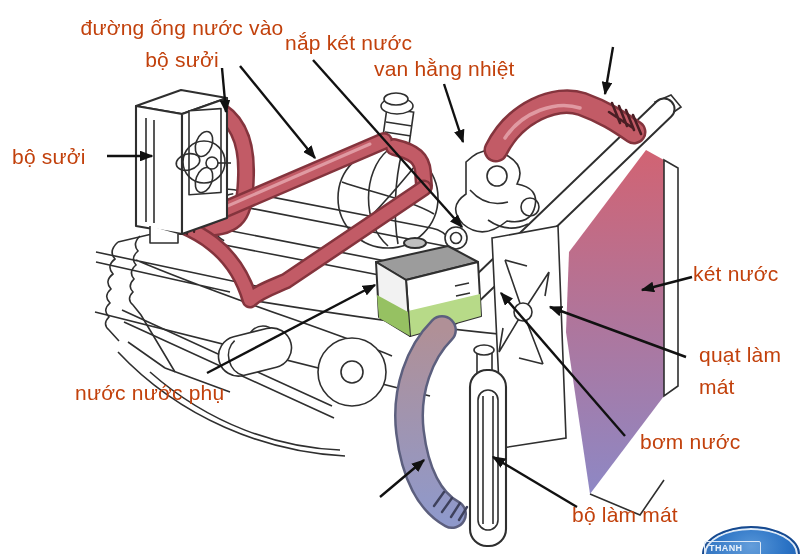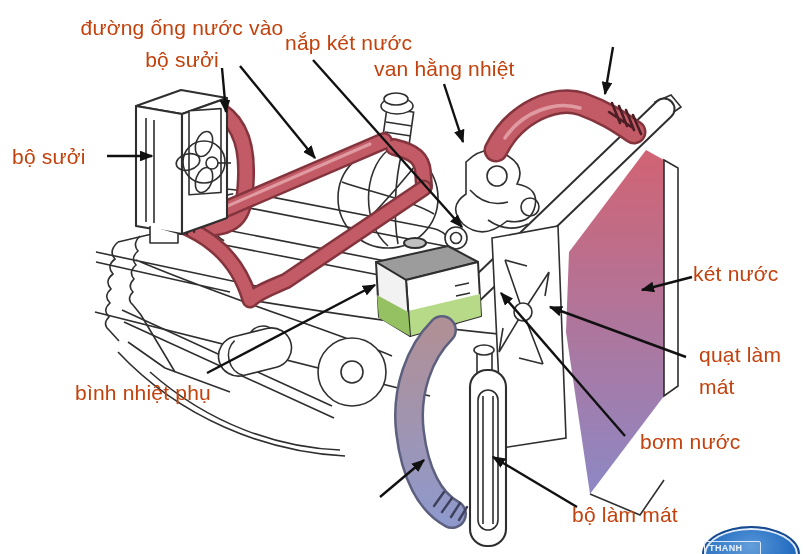--- a/index.html
+++ b/index.html
@@ -207,21 +207,21 @@
 
 
   <div class="lbl" style="left:12px;top:141px;">bộ sưởi</div>
 
   <div class="lbl" style="left:693px;top:258px;">két nước</div>
 
   <div class="lbl wrap" style="left:699px;top:339px;width:106px;">quạt làm mát</div>
 
   <div class="lbl" style="left:640px;top:426px;text-align:center;">bơm nước</div>
 
-  <div class="lbl" style="left:75px;top:377px;">bình nhiệt phụ</div>
+  <div class="lbl" style="left:75px;top:377px;">nước nước phụ</div>
 
 
   <div class="lbl" style="left:572px;top:499px;">bộ làm mát</div>
 
   <div class="logo">
     <span class="top">THANH PHONG</span>
     <span class="bottom">Auto</span>
   </div>
 
 </div>

